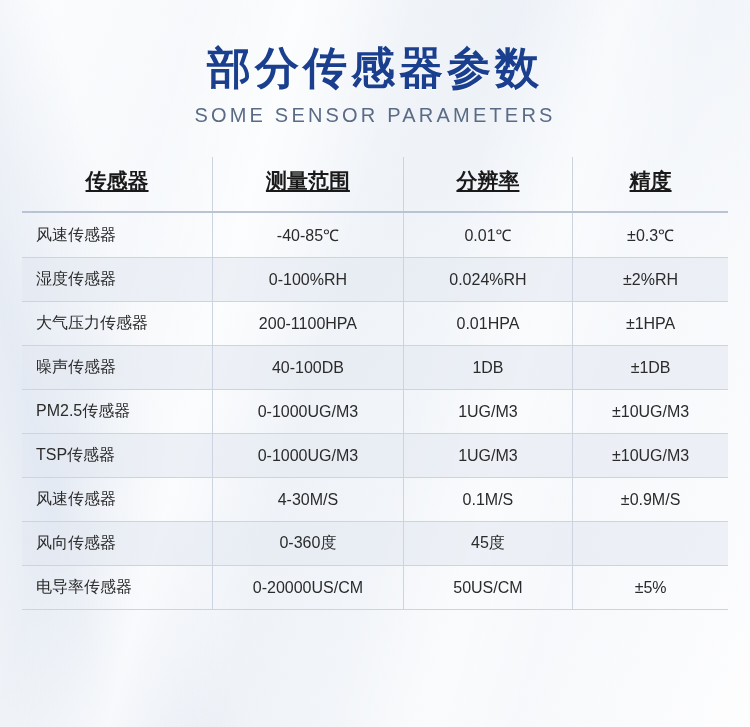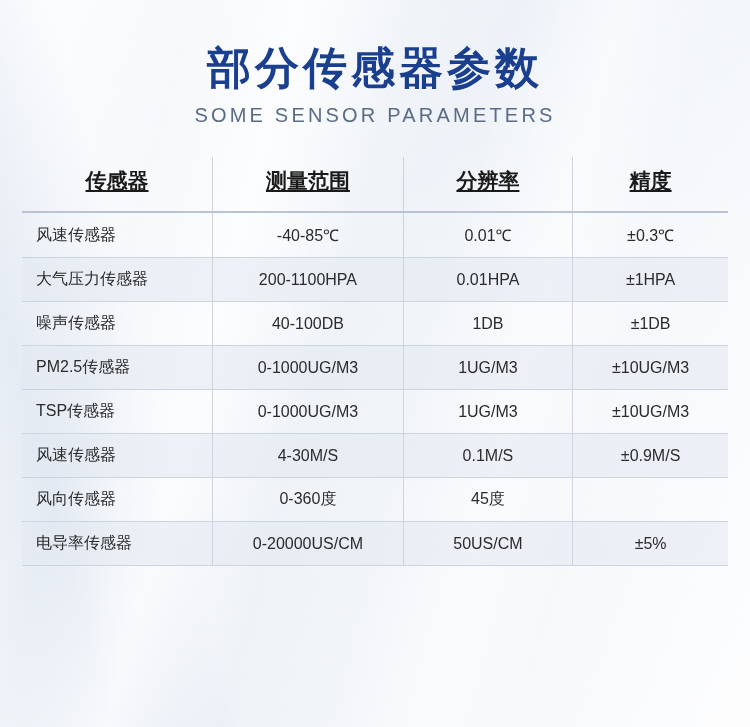--- a/index.html
+++ b/index.html
@@ -128,20 +128,26 @@
         </tr>
       </thead>
       <tbody>
         <tr>
           <td class="c0">风速传感器</td>
           <td class="c1">-40-85℃</td>
           <td class="c2">0.01℃</td>
           <td class="c3">±0.3℃</td>
         </tr>
         <tr>
+          <td class="c0">湿度传感器</td>
+          <td class="c1">0-100%RH</td>
+          <td class="c2">0.024%RH</td>
+          <td class="c3">±2%RH</td>
+        </tr>
+        <tr>
           <td class="c0">大气压力传感器</td>
           <td class="c1">200-1100HPA</td>
           <td class="c2">0.01HPA</td>
           <td class="c3">±1HPA</td>
         </tr>
         <tr>
           <td class="c0">噪声传感器</td>
           <td class="c1">40-100DB</td>
           <td class="c2">1DB</td>
           <td class="c3">±1DB</td>

